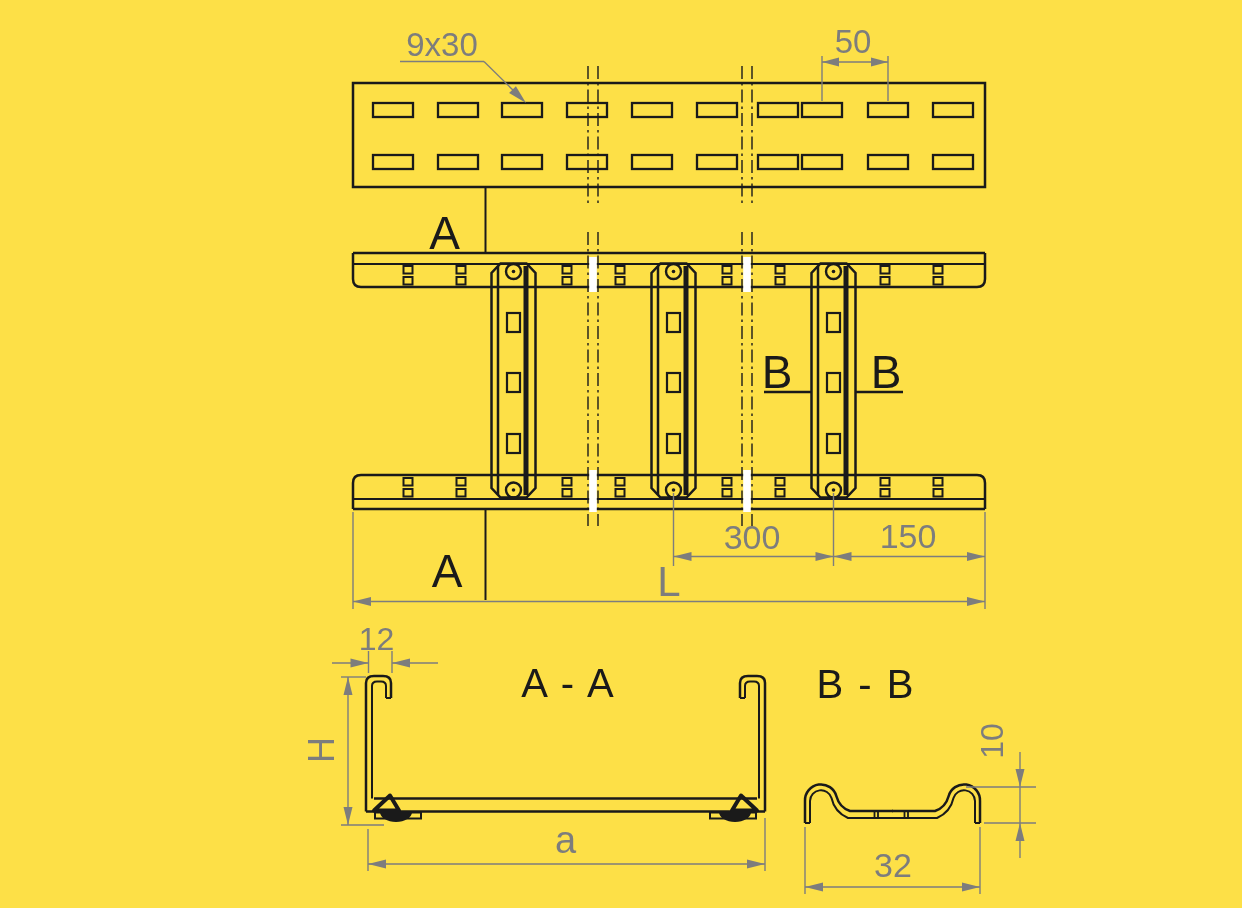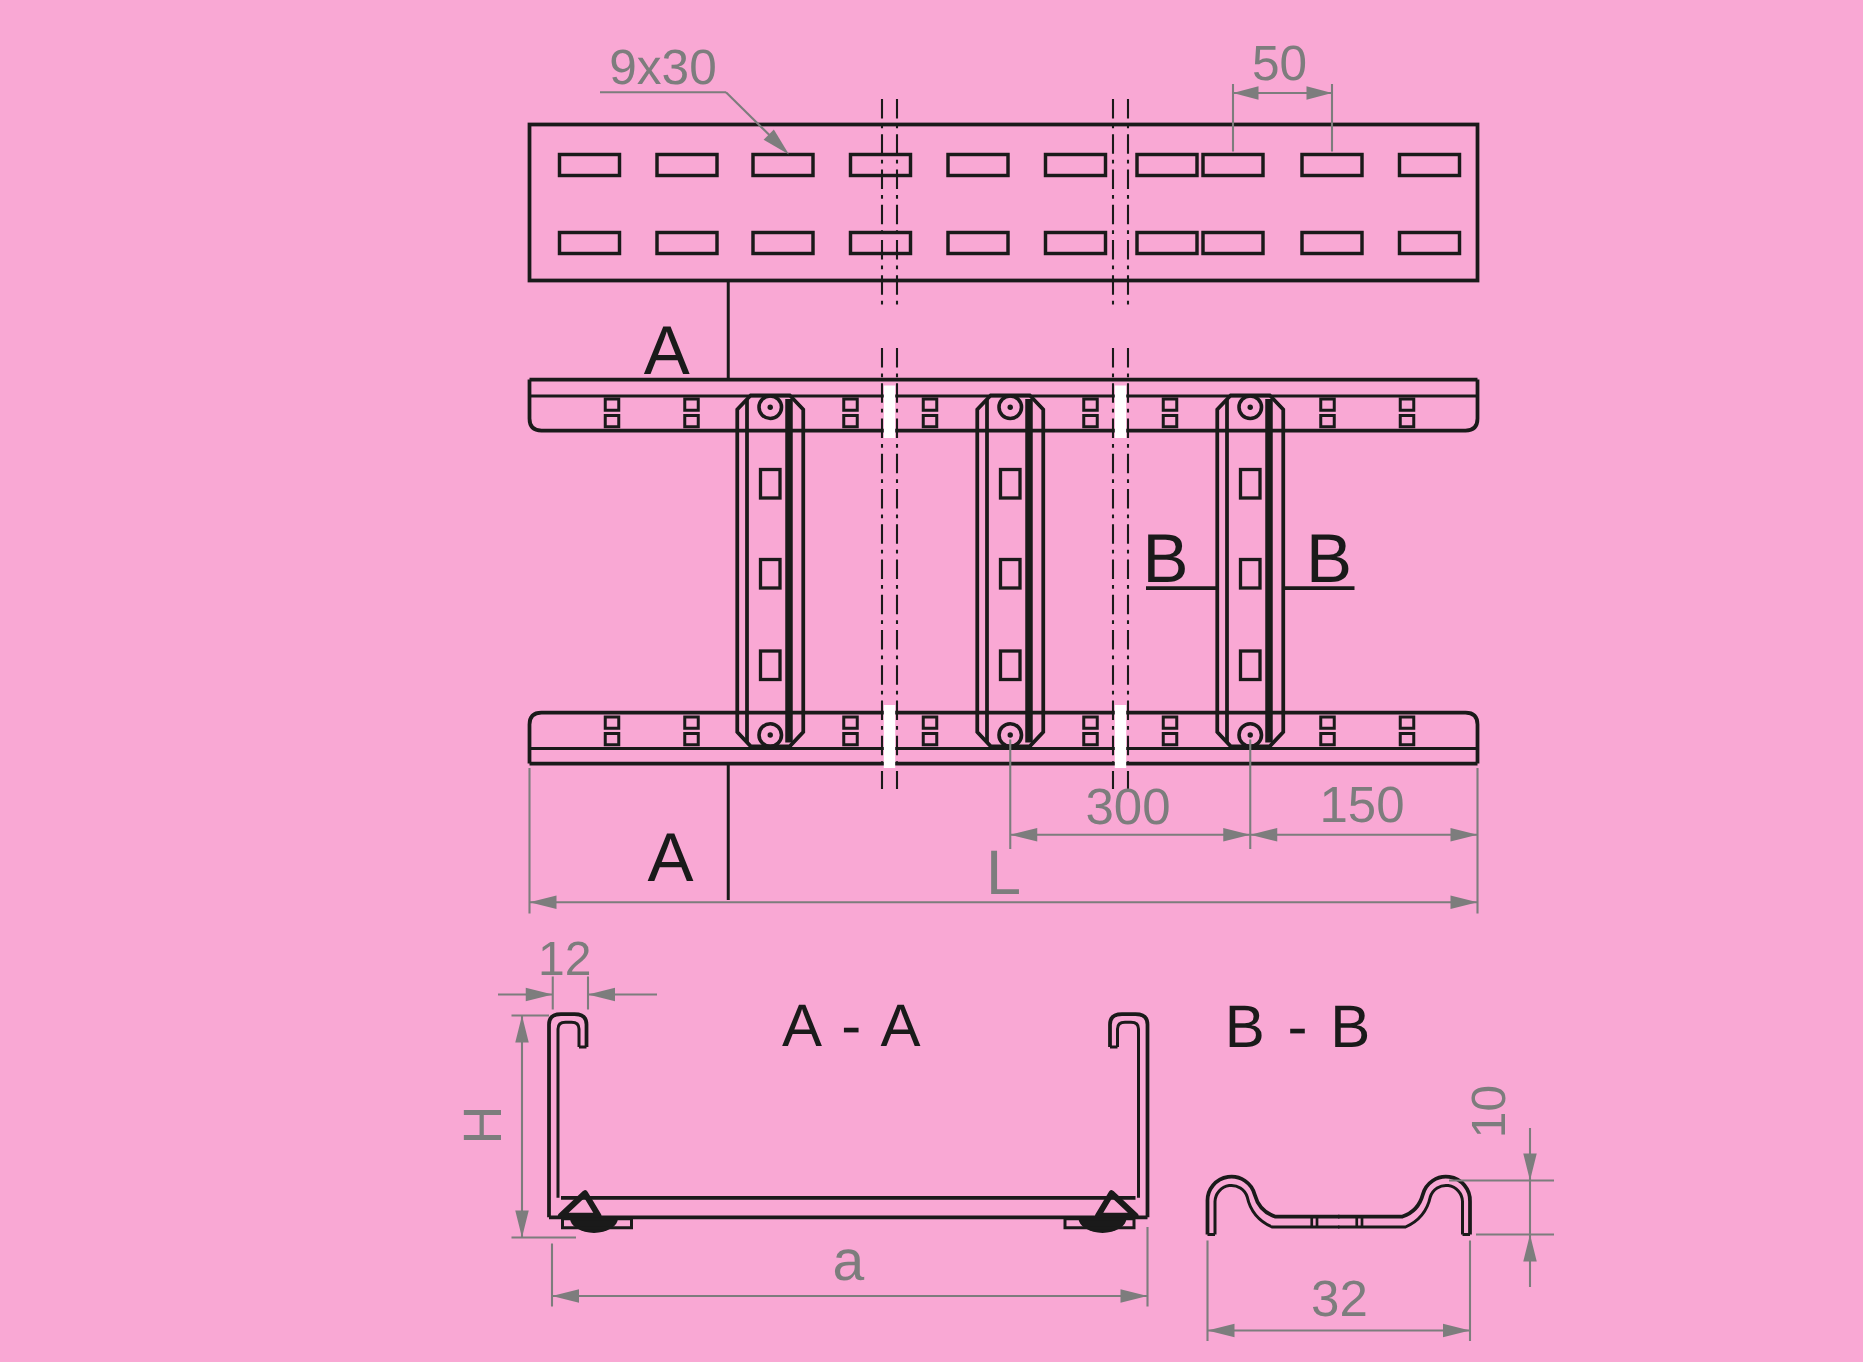--- a/index.html
+++ b/index.html
@@ -1,16 +1,16 @@
 <!DOCTYPE html>
 <html><head>
 <meta charset="utf-8">
 <style>
   html,body{margin:0;padding:0;background:#ffffff;}
-  .canvas{width:1242px;height:908px;background:#f9a8d4;position:relative;overflow:hidden;
+  .canvas{width:1242px;height:908px;background:#fde047;position:relative;overflow:hidden;
           font-family:"Liberation Sans", sans-serif;}
   svg{display:block;}
   .ln{stroke:#1a1a1a;fill:none;}
   .w25{stroke-width:2.5;} .w2{stroke-width:2;}
   .dim{stroke:#7d7d7d;stroke-width:1.4;fill:none;}
   .dimfill{fill:#7d7d7d;stroke:none;}
   .dimtext{fill:#7d7d7d;font-family:"Liberation Sans",sans-serif;}
   .lbltext{fill:#1a1a1a;font-family:"Liberation Sans",sans-serif;}
   .brk{stroke:#1a1a1a;stroke-width:1.4;fill:none;stroke-dasharray:13 4 2.5 4;}
   .whitefill{fill:#ffffff;}

